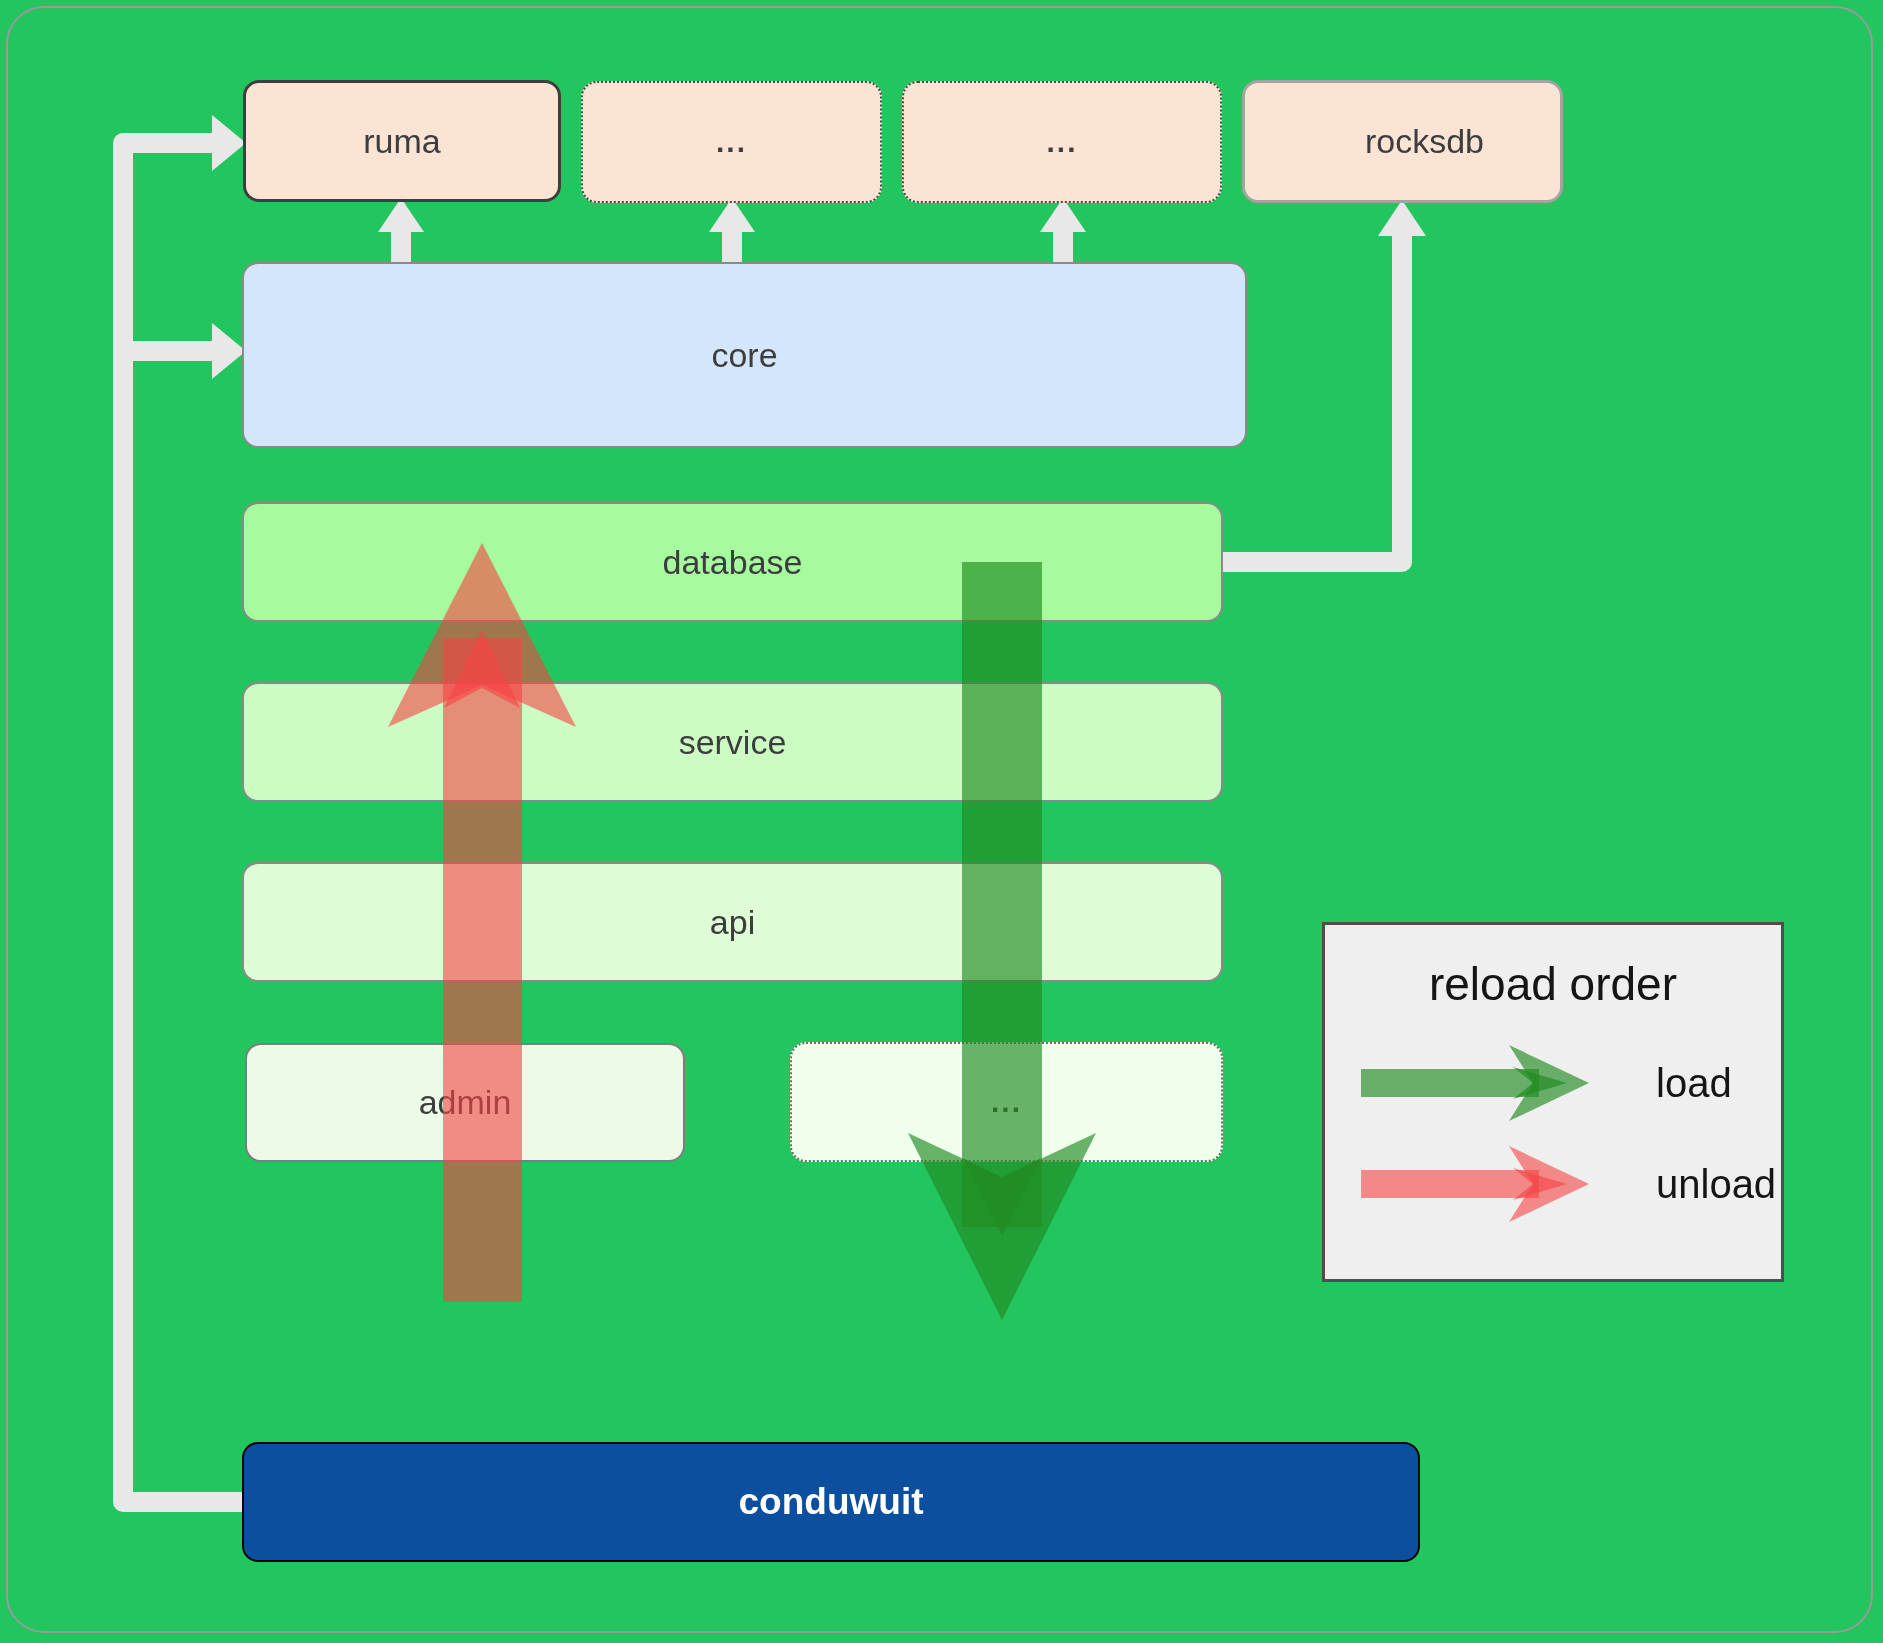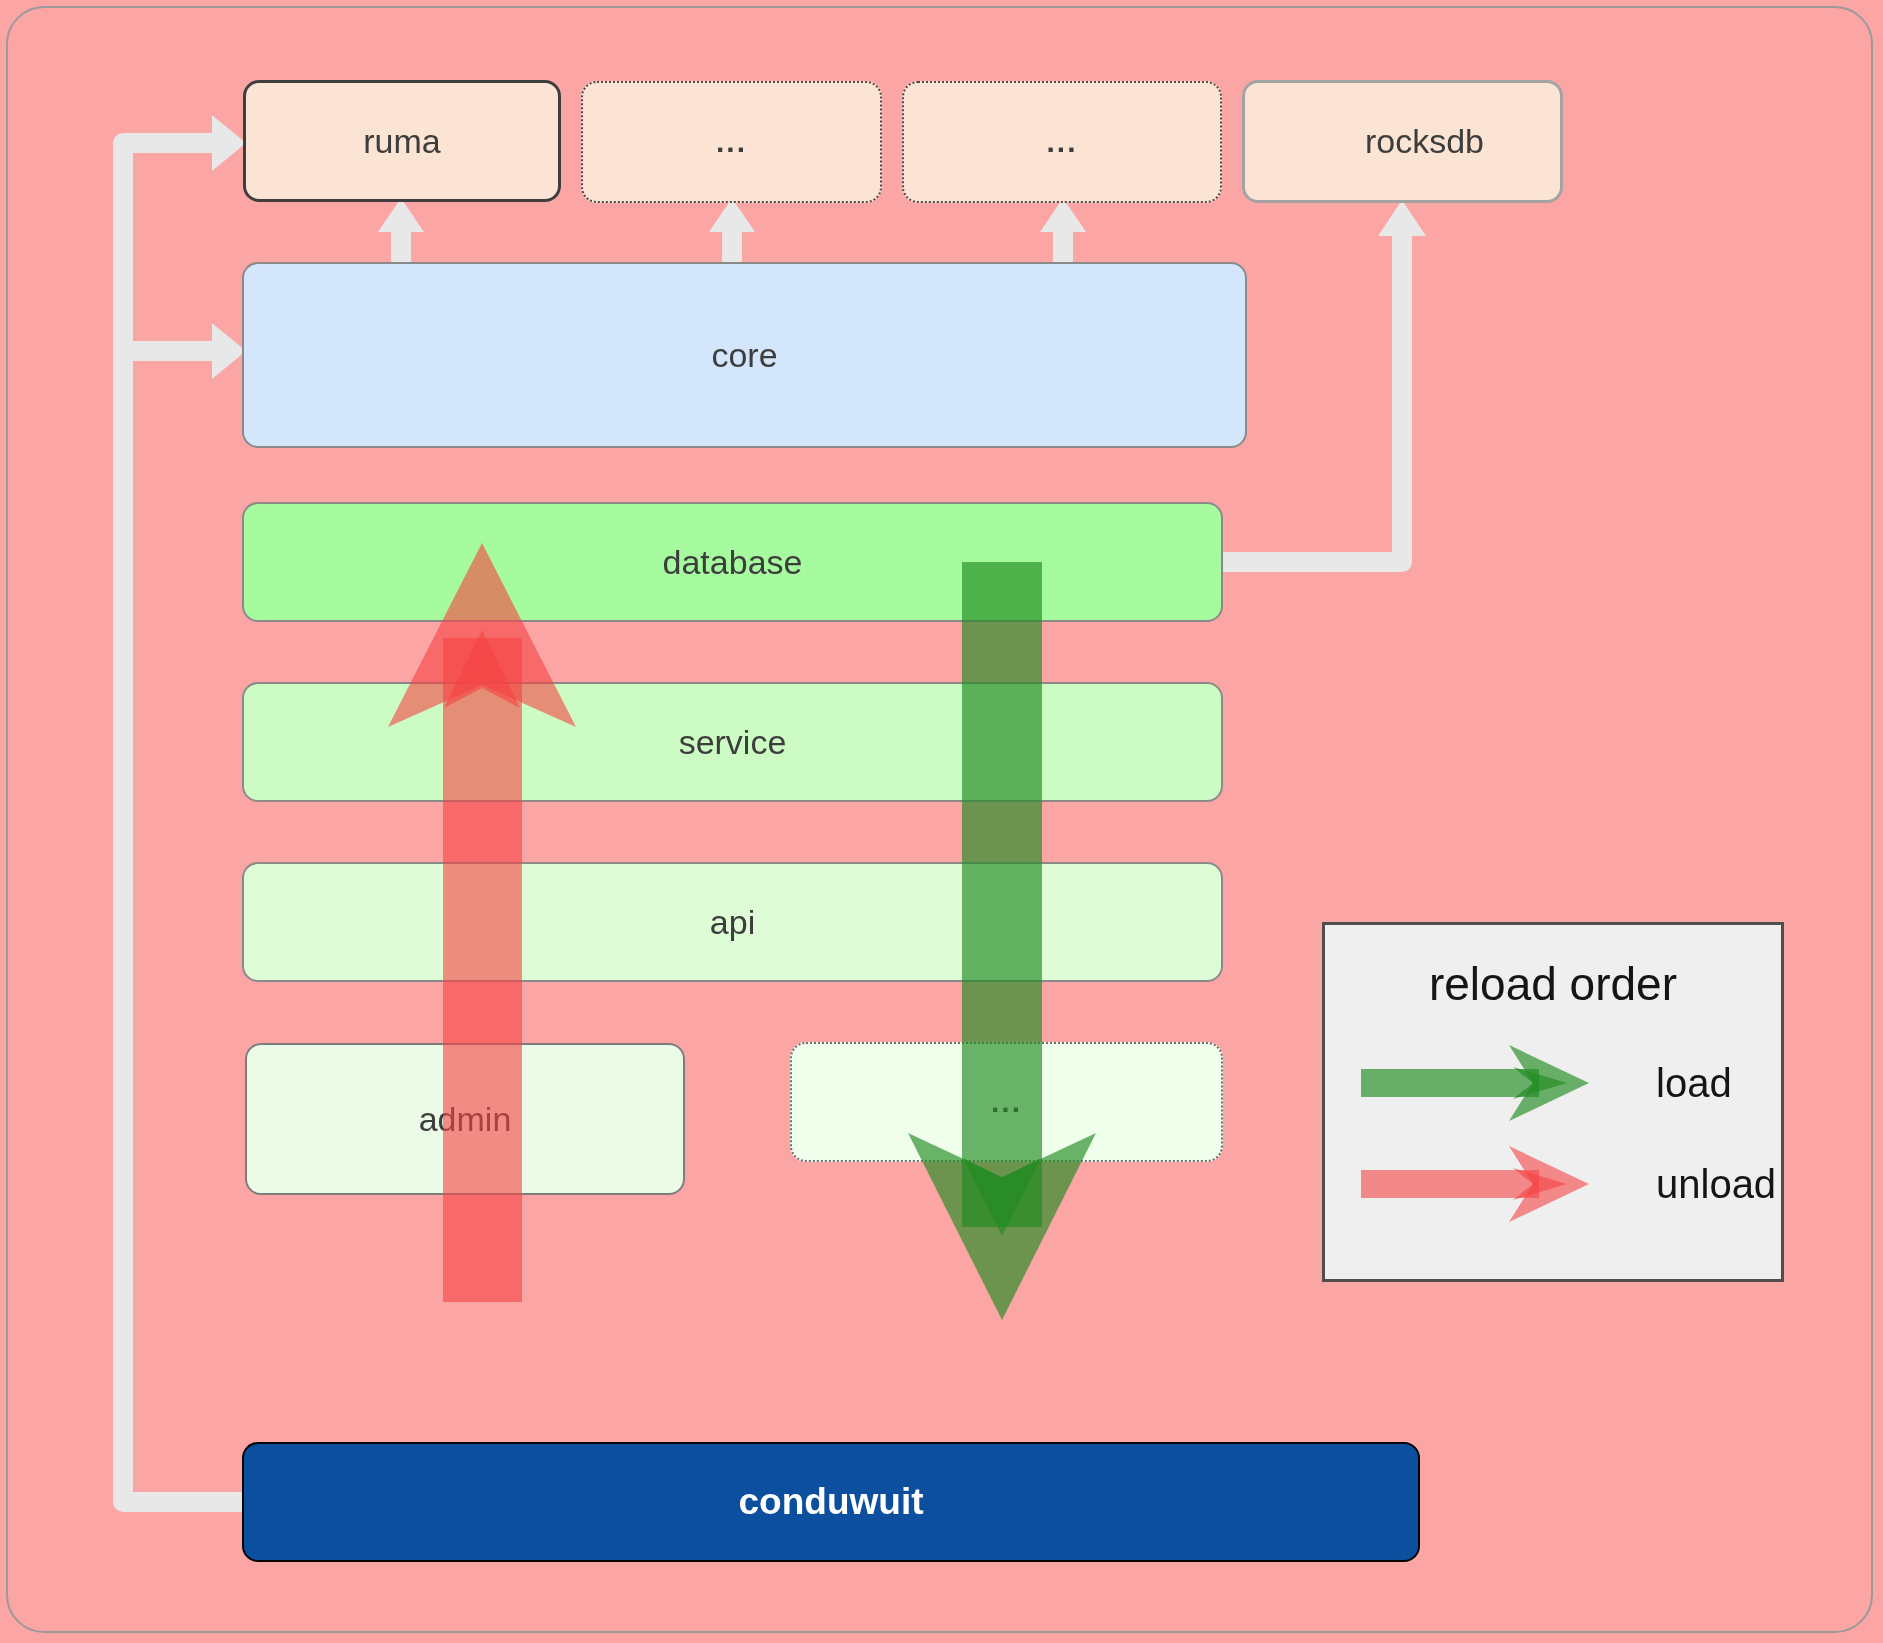--- a/index.html
+++ b/index.html
@@ -1,17 +1,17 @@
 <!DOCTYPE html>
 <html><head>
 <meta charset="utf-8">
 <style>
   html,body{margin:0;padding:0;background:#fff;}
   .stage{
-    position:relative;width:1883px;height:1643px;background:#fca5a5;overflow:hidden;
+    position:relative;width:1883px;height:1643px;background:#22c55e;overflow:hidden;
     font-family:"Liberation Sans", sans-serif;
   }
   .frame{
     position:absolute;left:6px;top:6px;width:1867px;height:1627px;
     border:2px solid #9a9a9a;border-radius:38px;box-sizing:border-box;
   }
   svg.layer{position:absolute;left:0;top:0;width:1883px;height:1643px;pointer-events:none;}
   #connector-layer{z-index:1;}
   #flow-layer{z-index:3;}
   .node{
@@ -23,21 +23,21 @@
   
   #n-ruma    {left:243px;top:80px;width:318px;height:122px;background:#FCE4D4;border:3px solid #3E3E3E;}
   #n-dots1   {left:581px;top:81px;width:301px;height:122px;background:#FCE4D4;border:2px dotted #4A4A4A;}
   #n-dots2   {left:902px;top:81px;width:320px;height:122px;background:#FCE4D4;border:2px dotted #4A4A4A;}
   #n-rocksdb {left:1242px;top:80px;width:321px;height:123px;background:#FCE4D4;border:3px solid #a3a3a3;padding-left:44px;}
   
   #n-core     {left:242px;top:262px;width:1005px;height:186px;background:#D3E6FB;border:2px solid #8a8a8a;}
   #n-database {left:242px;top:502px;width:981px;height:120px;background:#A5FB9D;border:2px solid #8a8a8a;}
   #n-service  {left:242px;top:682px;width:981px;height:120px;background:#CCFCC3;border:2px solid #8a8a8a;}
   #n-api      {left:242px;top:862px;width:981px;height:120px;background:#DEFDD7;border:2px solid #8a8a8a;text-align:right;}
-  #n-admin    {left:245px;top:1043px;width:440px;height:152px;background:#ECFBE7;border:2px solid #7d7d7d;}
+  #n-admin    {left:245px;top:1043px;width:440px;height:119px;background:#ECFBE7;border:2px solid #7d7d7d;}
   #n-dots3    {left:790px;top:1042px;width:433px;height:120px;background:#F0FEEC;border:2px dotted #6d6d6d;}
   #n-router   {left:242px;top:1221px;width:981px;height:122px;background:#ffffff;border:2px solid #8a8a8a;}
   #n-conduwuit{left:242px;top:1442px;width:1178px;height:120px;background:#0B4F9E;border:2px solid #050505;
                color:#ffffff;font-weight:600;font-size:37px;}
   
   .legend{
     position:absolute;z-index:4;left:1322px;top:922px;width:462px;height:360px;
     background:#EFEFEF;border:3px solid #4E4E4E;box-sizing:border-box;
   }
   .legend-title{

